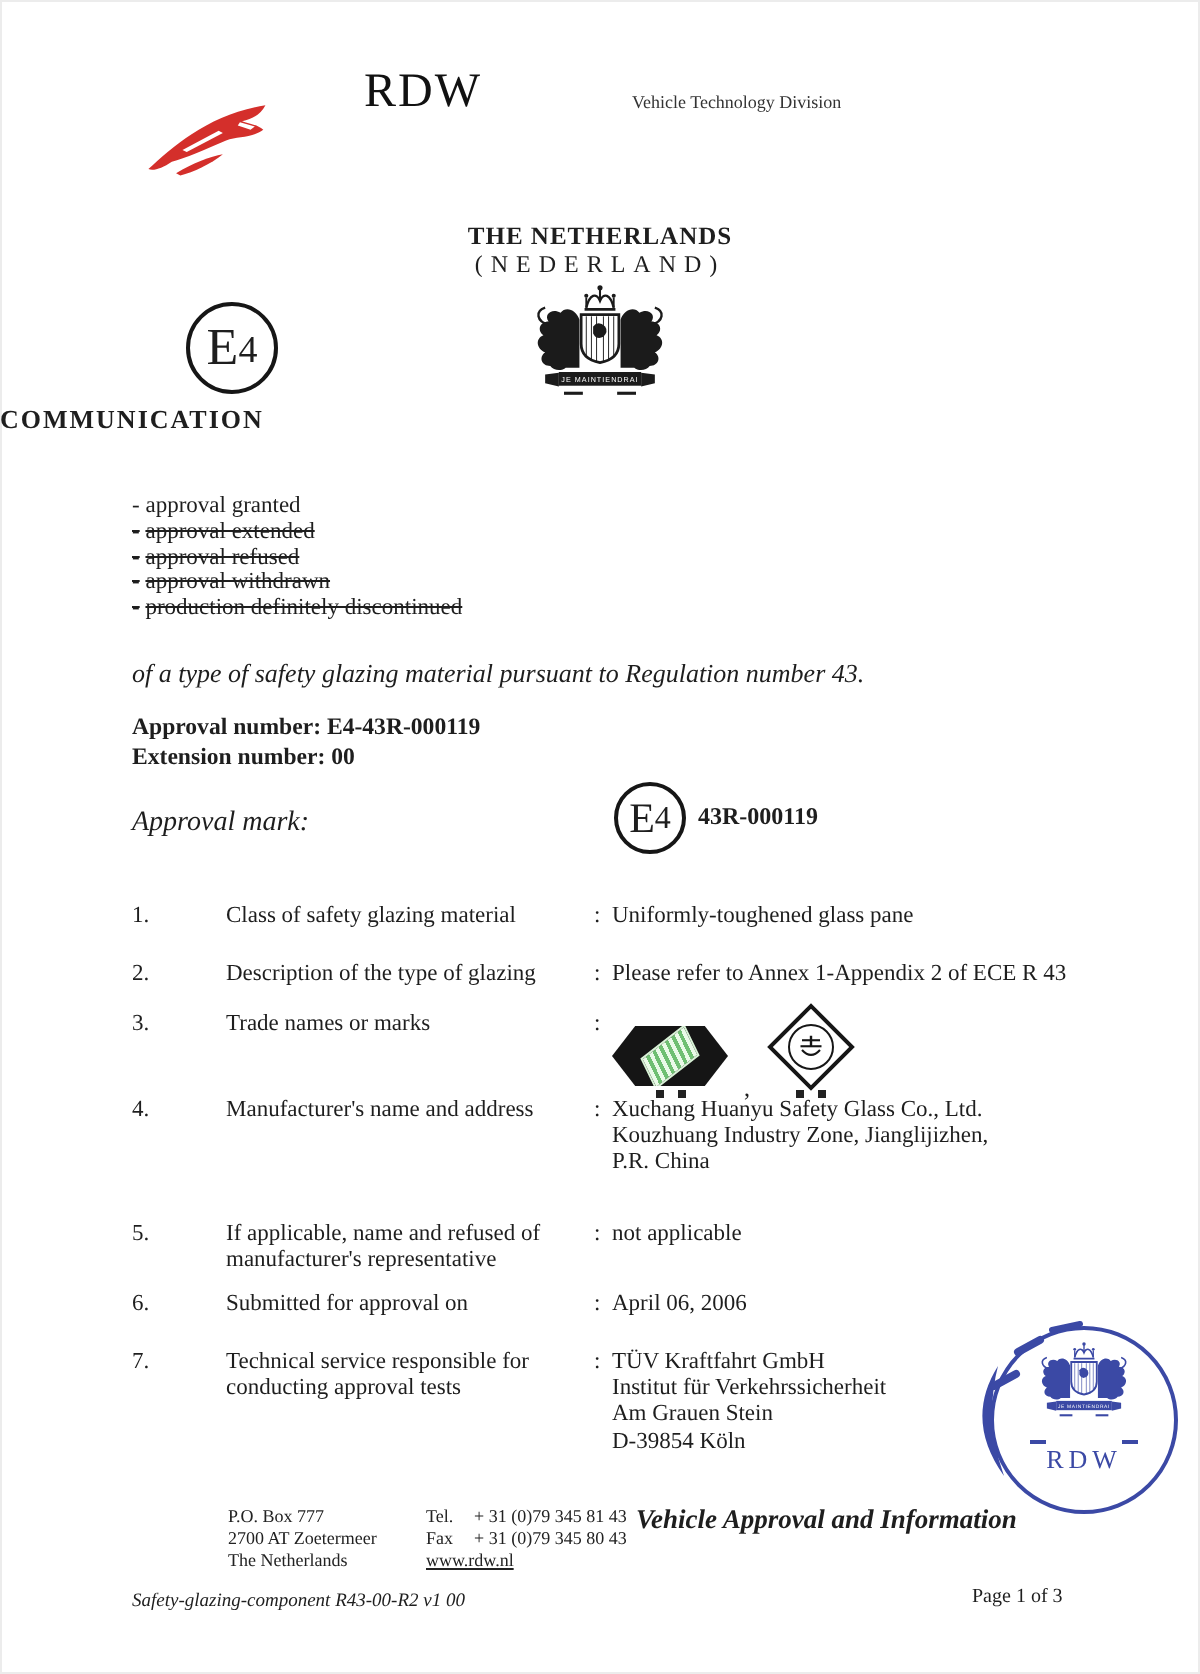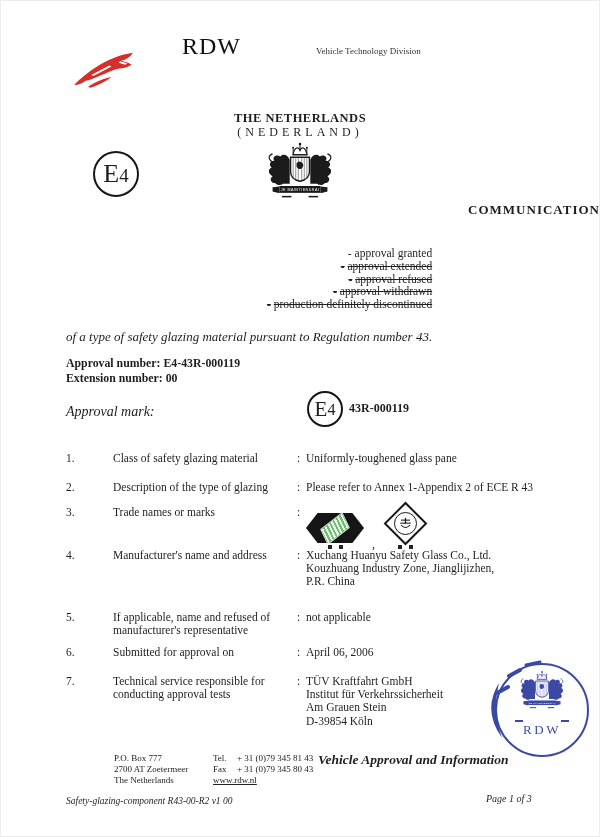--- a/index.html
+++ b/index.html
@@ -11,35 +11,35 @@
   .abs{position:absolute;}
 
   
   .rdw-word{left:182px;top:33px;font-size:24px;letter-spacing:1px;color:#111;}
   .division{left:316px;top:46px;font-size:9px;color:#333;}
 
   
   .country{left:0;top:111px;width:100%;text-align:center;font-size:12.5px;font-weight:bold;letter-spacing:.5px;}
   .country-native{left:0;top:125px;width:100%;text-align:center;font-size:12px;letter-spacing:4px;}
   .coa-black{left:50%;transform:translateX(-50%);top:141px;color:#1b1b1b;}
-  .communication{left:0;top:202px;width:100%;text-align:right;font-size:13px;font-weight:bold;letter-spacing:1px;}
+  .communication{left:0;top:202px;width:100%;text-align:left;font-size:13px;font-weight:bold;letter-spacing:1px;}
 
   
   .emark{border:2.5px solid #161616;border-radius:50%;display:flex;align-items:center;justify-content:center;background:#fff;}
   .emark .l{font-size:26px;line-height:1;}
   .emark .d{font-size:19px;line-height:1;margin-top:2px;}
   .emark-big{left:93px;top:151px;width:42px;height:42px;}
   .emark-small{left:307px;top:391px;width:32px;height:32px;border-width:2px;}
   .emark-small .l{font-size:21px;}
   .emark-small .d{font-size:16px;margin-top:1px;}
 
   
   .concerning{left:66px;top:239px;font-size:11.5px;}
   .concerning sup{font-size:8px;}
-  .options{margin-top:8px;line-height:12.8px;text-align:right;}
+  .options{margin-top:8px;line-height:12.8px;}
   .opt .struck{text-decoration:line-through;}
   .subject{margin-top:18px;font-size:13px;font-style:italic;}
 
   
   .approval-row{left:66px;top:356px;width:446px;display:flex;justify-content:space-between;font-weight:bold;font-size:11.8px;flex-direction:column;}
 
   
   .mark-label{left:66px;top:404px;font-style:italic;font-size:14px;}
   .mark-number{left:349px;top:401px;font-weight:bold;font-size:12px;}
 
@@ -72,21 +72,21 @@
   .stamp{left:482px;top:658px;color:#2b3a9e;opacity:.92;}
 
   
   .f-address{left:114px;top:753px;font-size:9px;line-height:10.8px;color:#222;}
   .f-contact{left:213px;top:753px;font-size:9px;line-height:10.8px;color:#222;}
   .f-contact .row{display:flex;}
   .f-contact .lab{width:24px;}
   .f-web{text-decoration:underline;}
   .tagline{left:318px;top:752px;font-size:13.5px;font-weight:bold;font-style:italic;}
   .doc-ref{left:66px;top:796px;font-size:9.5px;font-style:italic;}
-  .page-num{left:486px;top:793px;font-size:10px;font-style:italic;}
+  .page-num{left:486px;top:793px;font-size:10px;}
 </style>
 </head>
 <body>
 
 <svg class="abs" style="left:72px;top:42px;" width="64" height="50" viewBox="0 0 120 94">
   <path fill="#d42f2b" d="M4,80 C28,58 62,28 114,20 C110,28 102,33 92,35 C100,38 106,38 112,43 C101,51 88,49 77,53 C58,61 38,70 26,73 C17,79 9,82 4,80 Z"></path>
   <path fill="#d42f2b" d="M30,84 C46,74 62,68 74,66 C63,75 46,83 34,86 Z"></path>
   <path fill="#ffffff" d="M36,62 L70,44 L74,46 L40,64 Z"></path>
   <path fill="#ffffff" d="M90,36 L104,40 L100,43 L88,39 Z"></path>
 </svg>

